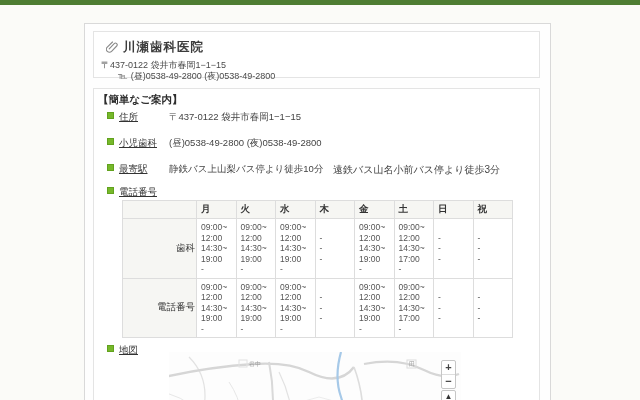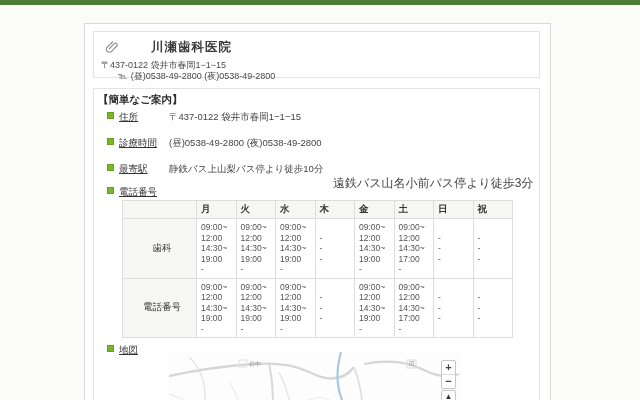--- a/index.html
+++ b/index.html
@@ -12,60 +12,60 @@
   .topbar{position:absolute;left:0;top:0;width:640px;height:5px;background:#4e7d33;}
   .card{
     position:absolute;left:84px;top:23px;width:467px;height:500px;
     background:#fefefe;border:1px solid #d9d9d9;box-sizing:border-box;overflow:hidden;
   }
   
   .header-box{
     position:absolute;left:8px;top:7px;width:447px;height:47px;
     border:1px solid #e4e4e4;background:#fff;box-sizing:border-box;
   }
-  .clinic-title-row{position:absolute;left:12px;top:7px;display:flex;align-items:center;gap:28px;}
+  .clinic-title-row{position:absolute;left:12px;top:7px;display:flex;align-items:center;}
   .clip-icon{width:12px;height:13px;margin-right:5px;}
   .clinic-name{font-size:12.5px;font-weight:bold;color:#3c3c3c;letter-spacing:1px;}
   .header-addr{position:absolute;left:7px;top:27px;font-size:9px;color:#4a4a4a;}
   .header-tel{position:absolute;left:24px;top:38px;font-size:9px;color:#4a4a4a;}
   .tel-mark{color:#777;margin-right:3px;}
   
   .section-box{
     position:absolute;left:8px;top:64px;width:447px;height:430px;
     border:1px solid #e4e4e4;background:#fff;box-sizing:border-box;
   }
   .section-title{position:absolute;left:4px;top:4px;font-size:10.5px;font-weight:bold;color:#2e2e2e;}
   .info-row{position:absolute;left:13px;height:12px;}
   .bullet{
     position:absolute;left:0;top:1px;width:7px;height:7px;
     background:#76b82a;border:1px solid #62a21e;box-sizing:border-box;
   }
   .info-label{position:absolute;left:12px;top:0;font-size:9.5px;color:#333;white-space:nowrap;text-decoration:underline;}
   .info-value{position:absolute;left:62px;top:0;font-size:9.5px;color:#444;white-space:nowrap;}
-  .info-value2{position:absolute;left:226px;top:12px;font-size:12px;color:#444;white-space:nowrap;}
+  .info-value2{position:absolute;left:226px;top:0;font-size:10px;color:#444;white-space:nowrap;}
   .row-address{top:22px;}
   .row-phone{top:48px;}
   .row-station{top:74px;}
   .row-hours{top:97px;}
   .row-map{top:255px;}
   
   .sched{
     position:absolute;left:28px;top:111px;width:391px;
     border-collapse:collapse;table-layout:fixed;
     font-size:8.5px;color:#555;
   }
   .sched th,.sched td{border:1px solid #ddd;box-sizing:border-box;}
   .sched thead th{
     height:17px;background:#f6f6f3;font-size:9.5px;font-weight:bold;color:#333;
     text-align:left;padding:2px 0 2px 4px;
   }
   .sched .corner{width:74px;background:#f6f6f3;}
   .sched .rowhead{
     background:#f6f6f3;font-size:9.5px;font-weight:normal;color:#333;
-    text-align:center;padding-left:6px;vertical-align:middle;
+    text-align:right;padding-left:6px;vertical-align:middle;
   }
   .sched td.time{
     white-space:pre-line;line-height:10.5px;padding:3px 2px 3px 4px;
     vertical-align:middle;text-align:left;background:#fff;margin-top:20px;
   }
   
   .map{
     position:absolute;left:75px;top:263px;width:292px;height:165px;
     background:#fdfdfd;overflow:hidden;
   }
@@ -112,21 +112,21 @@
     <div class="section-title">【簡単なご案内】</div>
 
     <div class="info-row row-address">
       <span class="bullet"></span>
       <span class="info-label">住所</span>
       <span class="info-value">〒437-0122 袋井市春岡1−1−15</span>
     </div>
 
     <div class="info-row row-phone">
       <span class="bullet"></span>
-      <span class="info-label">診療時間</span>
+      <span class="info-label">小児歯科</span>
       <span class="info-value">(昼)0538-49-2800 (夜)0538-49-2800</span>
     </div>
 
     <div class="info-row row-station">
       <span class="bullet"></span>
       <span class="info-label">最寄駅</span>
       <span class="info-value">静鉄バス上山梨バス停より徒歩10分</span>
       <span class="info-value2">遠鉄バス山名小前バス停より徒歩3分</span>
     </div>
 

